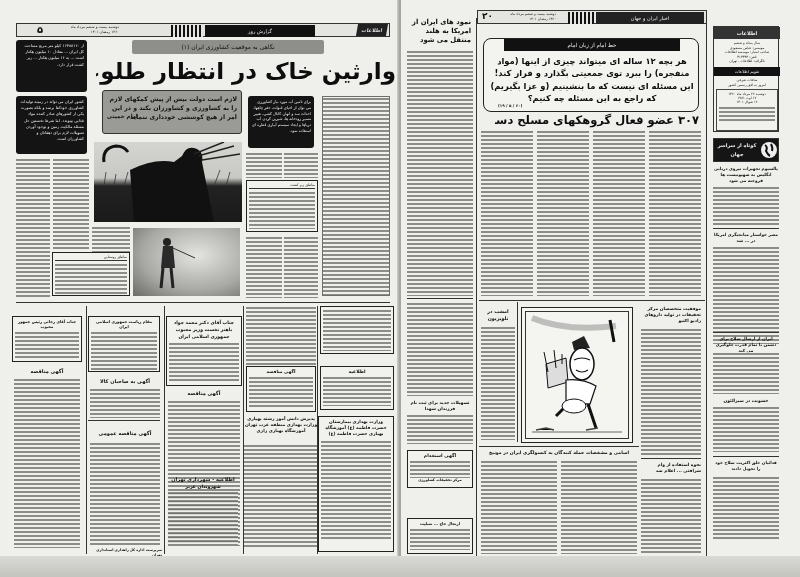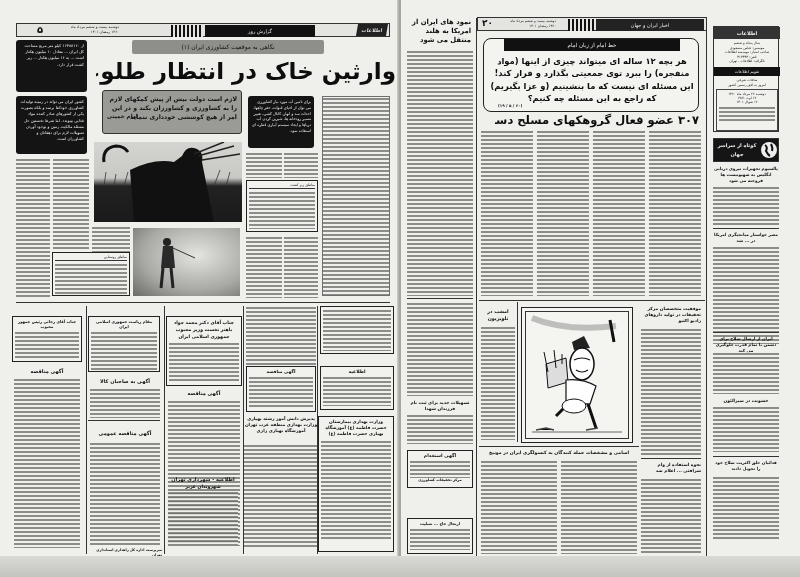--- a/index.html
+++ b/index.html
@@ -173,21 +173,21 @@
       <div class="head" style="font-size:4.6px">آگهی استخدام</div>
       <div class="txtlines" style="height:18px;margin-top:2px"></div>
       <div class="head" style="font-size:3.6px">مرکز تحقیقات کشاورزی</div>
     </div>
     <div class="box" style="left:6px;top:518px;width:66px;height:36px;padding:2px">
       <div class="head" style="font-size:3.8px">ارتحال حاج ... تسلیت</div>
       <div class="txtlines" style="height:22px;margin-top:2px"></div>
     </div>
     <div class="rule-v" style="left:75px;top:18px;height:540px"></div>
 
-    <div class="hdrbar" style="left:76px;top:17px;width:230px;">
+    <div class="hdrbar" style="left:76px;top:10px;width:230px;">
       <span class="abs" style="left:4px;top:0px;font-size:9px;font-weight:bold">۲۰</span>
       <div class="abs rtl small" style="left:18px;top:1px;width:60px;font-size:3.4px;line-height:5px">
         <div>دوشنبه بیست و ششم مرداد ماه</div>
         <div>۱۳۶۰ رمضان ۱۴۰۱</div>
       </div>
       <div class="barcode" style="left:90px;top:1px;width:26px"></div>
       <div class="label-black" style="left:118px;top:1px;width:108px;height:12px;background:#222">اخبار ایران و جهان</div>
     </div>
 
     <div class="abs" style="left:82px;top:38px;width:216px;height:74px;border:1.5px solid #222;border-radius:8px;background:#f3f3f0">

